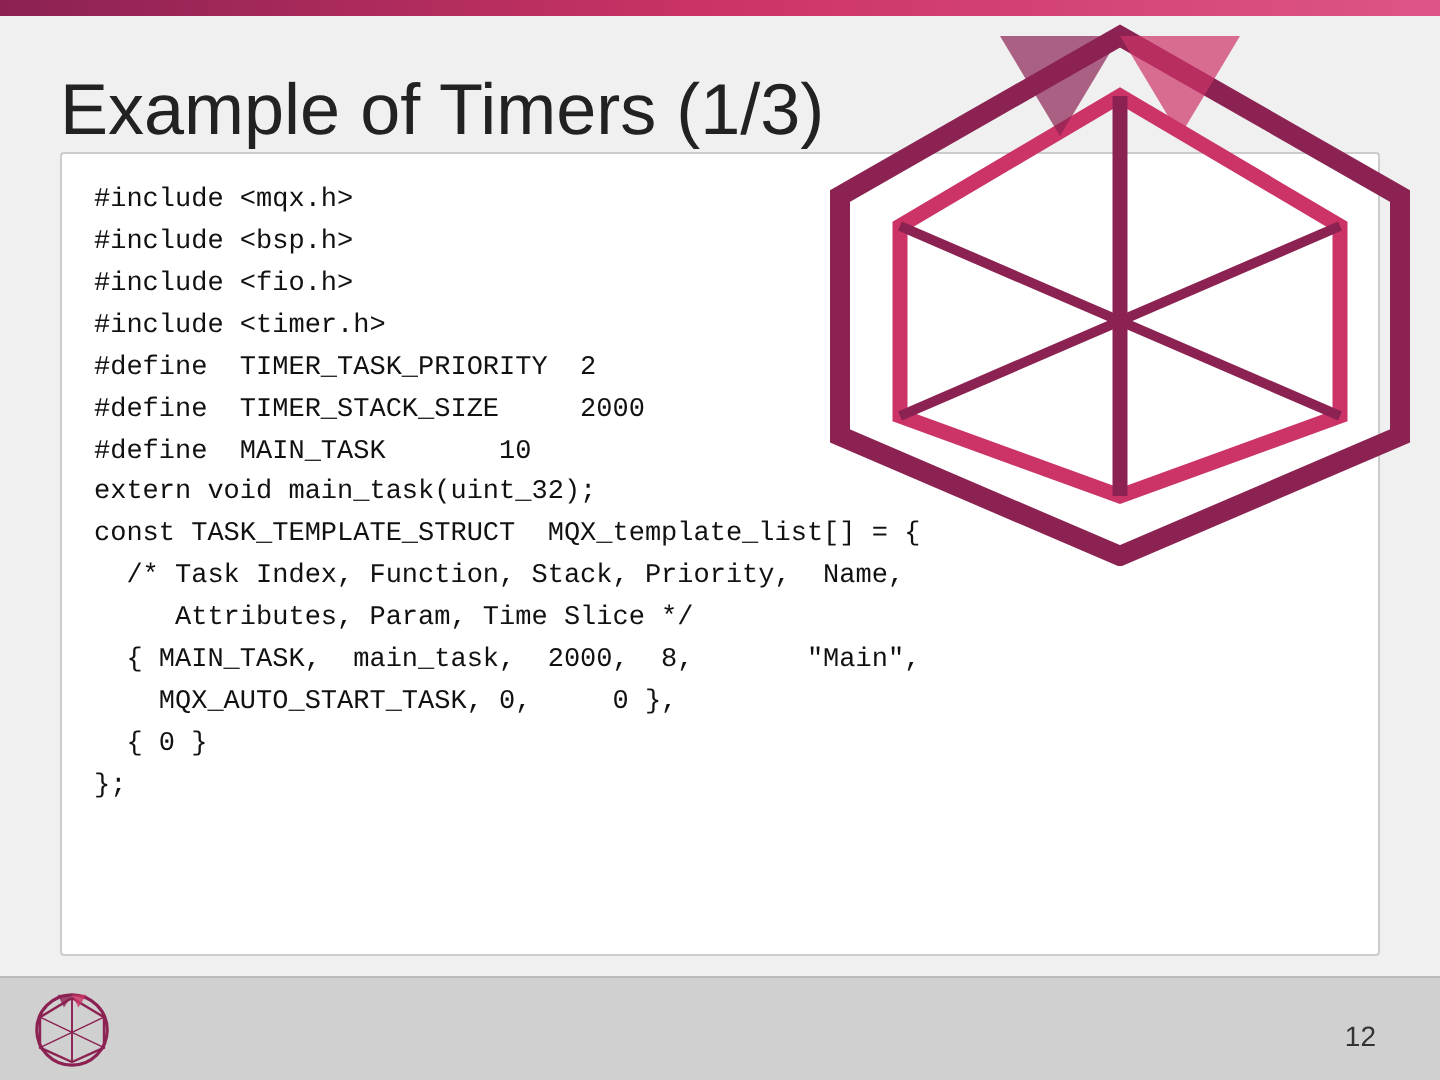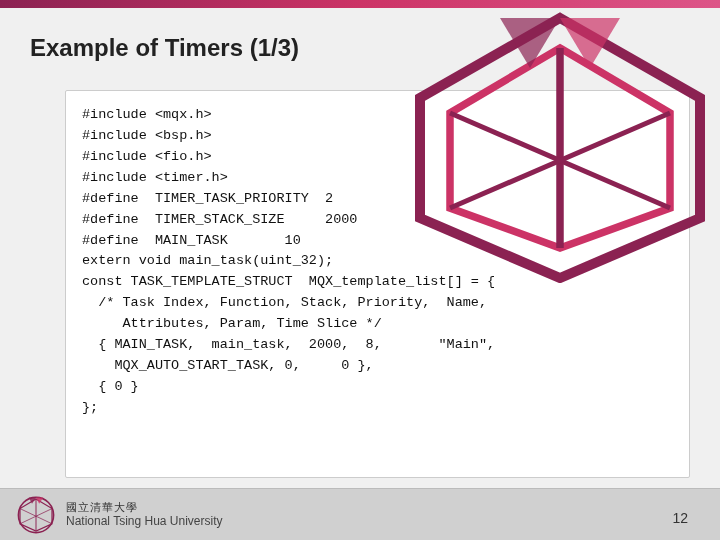--- a/index.html
+++ b/index.html
@@ -45,35 +45,34 @@
 
     
     .content {
       padding: 18px 30px 10px 30px;
       flex: 1;
       display: flex;
       flex-direction: column;
     }
 
     .slide-title {
-      font-size: 24px;
-      font-weight: bold;
+      font-size: 36px;
+      font-weight: normal;
       color: #222;
-      margin-bottom: 28px;
+      margin-bottom: 0;
       margin-top: 8px;
     }
 
     .code-box {
       background: #ffffff;
       border: 1px solid #cccccc;
       border-radius: 2px;
       padding: 14px 16px;
       flex: 1;
       overflow: hidden;
-      margin-left: 35px;
     }
 
     .code-text {
       font-family: 'Courier New', Courier, monospace;
       font-size: 13.5px;
       line-height: 1.55;
       color: #111;
       white-space: pre;
     }
 
@@ -160,21 +159,17 @@
       <svg class="footer-logo-icon" viewBox="0 0 50 50" xmlns="http://www.w3.org/2000/svg">
         <circle cx="25" cy="25" r="22" fill="none" stroke="#8b2252" stroke-width="2"></circle>
         <polygon points="25,5 45,17 45,36 25,45 5,36 5,17" fill="none" stroke="#8b2252" stroke-width="1.5"></polygon>
         <line x1="25" y1="5" x2="25" y2="45" stroke="#8b2252" stroke-width="1.2"></line>
         <line x1="5" y1="17" x2="45" y2="36" stroke="#8b2252" stroke-width="0.9"></line>
         <line x1="45" y1="17" x2="5" y2="36" stroke="#8b2252" stroke-width="0.9"></line>
         <polygon points="16,3 25,3 20,11" fill="#8b2252" opacity="0.8"></polygon>
         <polygon points="25,3 34,3 29,11" fill="#cc3366" opacity="0.8"></polygon>
       </svg>
 
-      <div style="font-size:13px; color:#333; line-height:1.3;">
-        <div style="font-size:11px; letter-spacing:1px;">國立清華大學</div>
-        <div style="font-size:12px; color:#444;">National Tsing Hua University</div>
-      </div>
     </div>
   </div>
 
   <div class="page-number">12</div>
 </div>
 
 </body></html>

